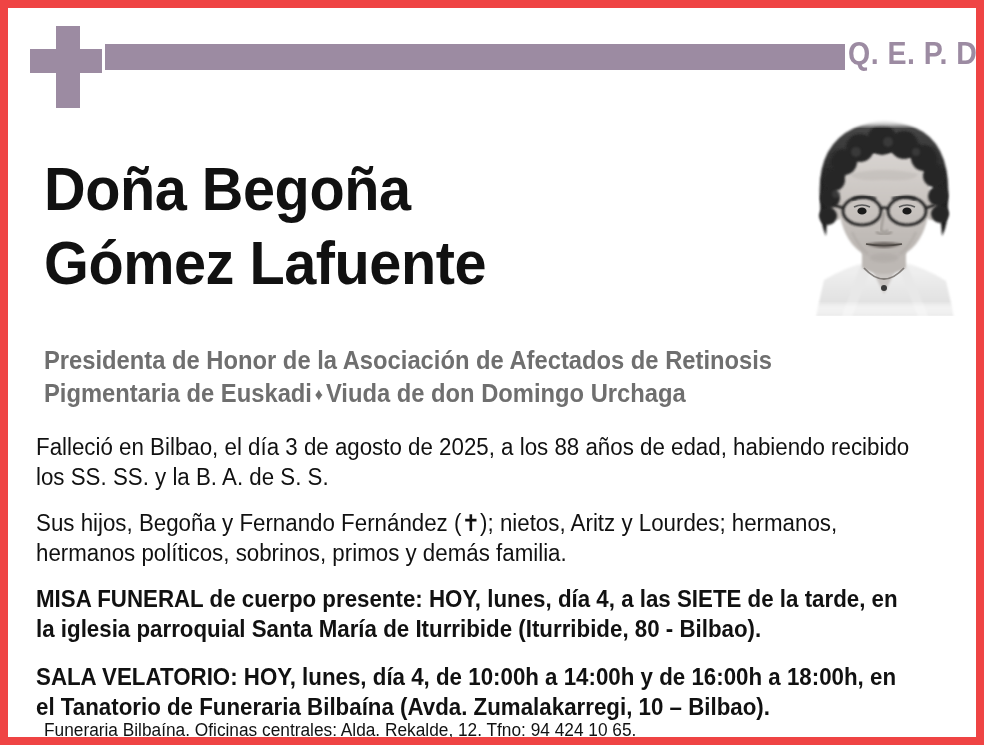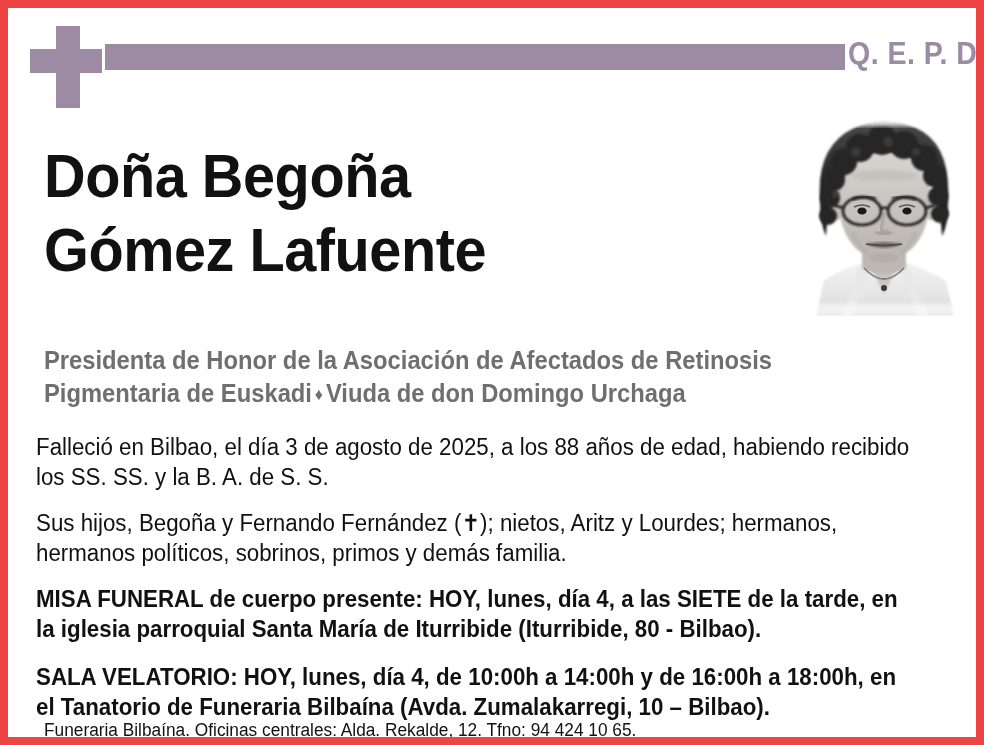--- a/index.html
+++ b/index.html
@@ -83,21 +83,21 @@
     overflow: hidden;
   }
   .portrait svg {
     display: block;
   }
 
   
   .name-block {
     position: absolute;
     left: 36px;
-    top: 131px;
+    top: 144px;
     width: 720px;
   }
   .name-line {
     font-family: "Liberation Sans Narrow", "Liberation Sans", sans-serif;
     font-weight: bold;
     font-size: 62px;
     line-height: 74px;
     color: #111111;
     letter-spacing: -0.5px;
     transform: scaleX(0.93);

